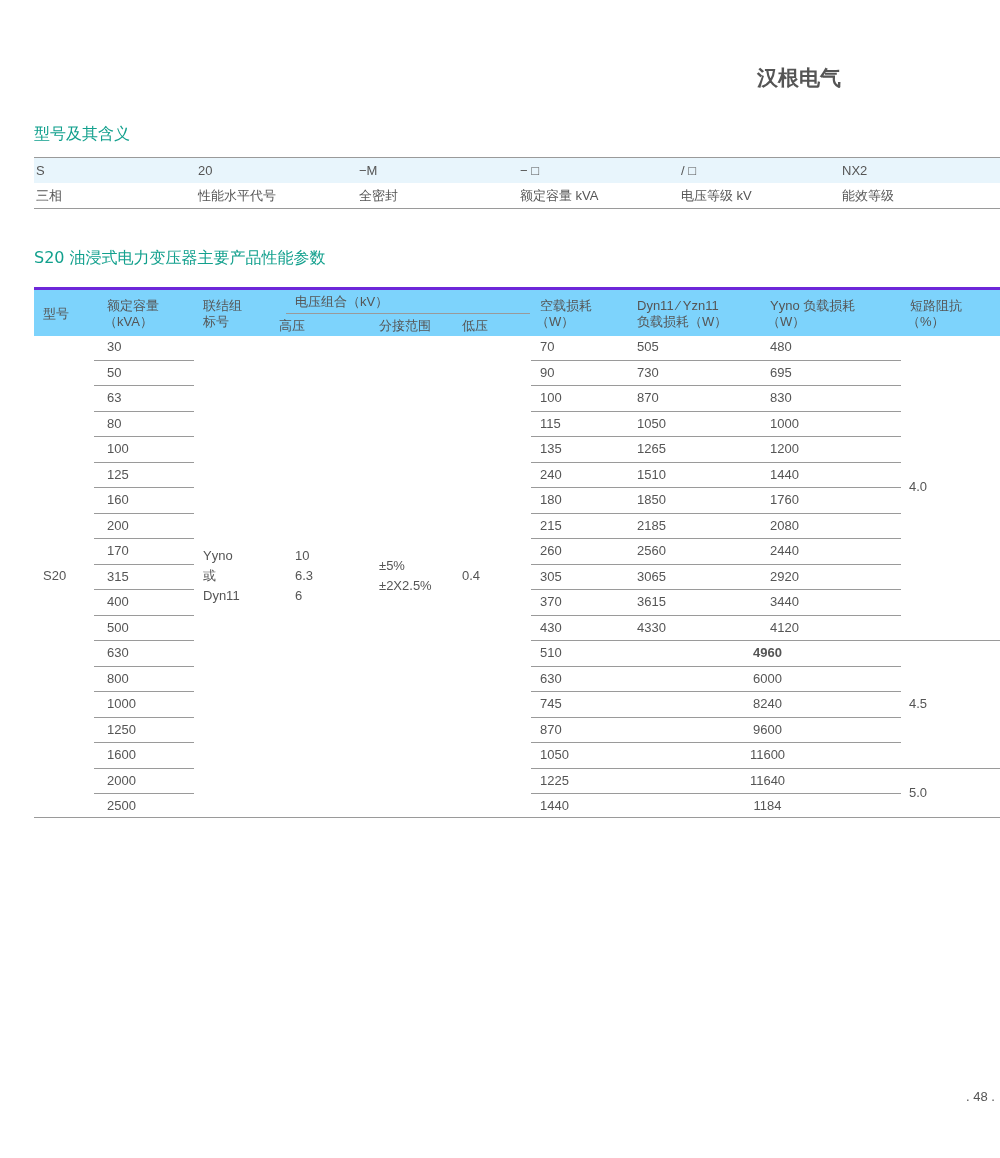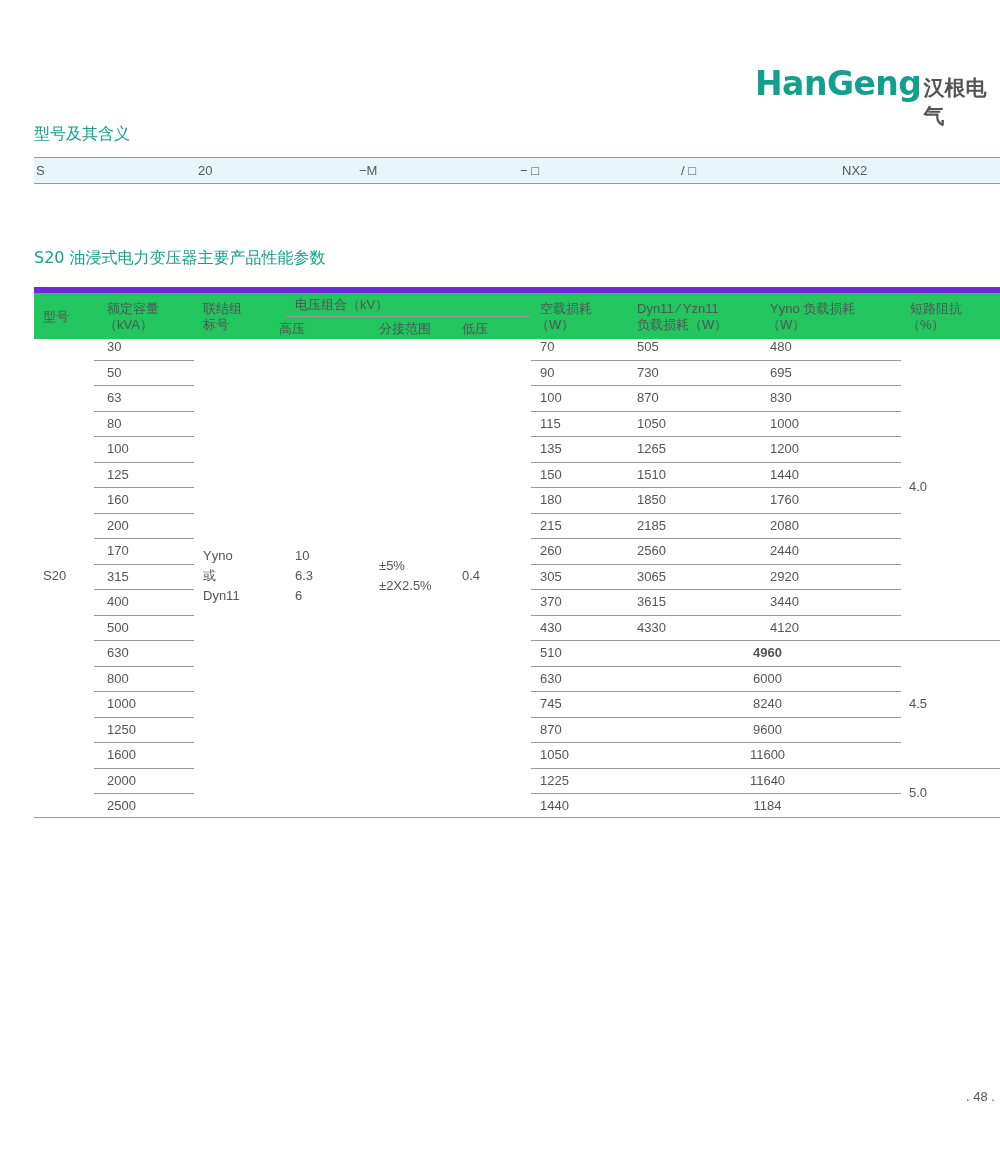--- a/index.html
+++ b/index.html
@@ -12,42 +12,49 @@
 
   
   .model-table { position:absolute; left:34px; top:157px; width:966px; border-top:1px solid #9a9a9a; border-bottom:1px solid #9a9a9a; }
   .model-row { display:flex; height:25px; align-items:center; font-size:13px; color:#555; }
   .model-row.codes { background:#e8f5fc; }
   .model-row > div { box-sizing:border-box; padding-left:2px; }
   .mc0 { width:162px; } .mc1 { width:161px; } .mc2 { width:161px; } .mc3 { width:161px; } .mc4 { width:161px; } .mc5 { width:160px; }
 
   
   .ptable { position:absolute; left:34px; top:287px; width:966px; height:531px; font-size:13px; color:#555; }
-  .phead { position:absolute; left:0; top:0; width:966px; height:46px; background:#22c55e; border-top:6px solid #6d28d9; }
+  .phead { position:absolute; left:0; top:0; width:966px; height:46px; background:#7dd3fc; border-top:3px solid #6d28d9; }
   .abs { position:absolute; line-height:16px; }
   .hline { position:absolute; height:1px; background:#9a9a9a; }
   .cell { position:absolute; font-size:13px; color:#555; line-height:16px; }
 </style>
 </head>
 <body>
 
 <div class="logo">
-  <span class="logo-latin">HanGeng</span>
   <span class="logo-cn">汉根电气</span>
 </div>
 
 <div class="section-title" style="top:124px;">型号及其含义</div>
 <div class="model-table">
   <div class="model-row codes">
     <div class="mc0">S</div>
     <div class="mc1">20</div>
     <div class="mc2">−M</div>
     <div class="mc3">− □</div>
     <div class="mc4">/ □</div>
     <div class="mc5">NX2</div>
+  </div>
+  <div class="model-row">
+    <div class="mc0">三相</div>
+    <div class="mc1">性能水平代号</div>
+    <div class="mc2">全密封</div>
+    <div class="mc3">额定容量 kVA</div>
+    <div class="mc4">电压等级 kV</div>
+    <div class="mc5">能效等级</div>
   </div>
 </div>
 
 <div class="section-title" style="top:248px;">S20 油浸式电力变压器主要产品性能参数</div>
 
 <div class="ptable" id="ptable">
   <div class="phead">
     <div class="abs" style="left:9px;top:16px;">型号</div>
     <div class="abs" style="left:73px;top:8px;">额定容量</div>
     <div class="abs" style="left:70px;top:24px;">（kVA）</div>
@@ -108,21 +115,21 @@
       <div class="cell" style="left:736px;top:128.5px;">1000</div>
       <div class="hline" style="left:60px;top:149px;width:100px;"></div>
       <div class="hline" style="left:497px;top:149px;width:370px;"></div>
       <div class="cell" style="left:73px;top:154px;">100</div>
       <div class="cell" style="left:506px;top:154px;">135</div>
       <div class="cell" style="left:603px;top:154px;">1265</div>
       <div class="cell" style="left:736px;top:154px;">1200</div>
       <div class="hline" style="left:60px;top:174.5px;width:100px;"></div>
       <div class="hline" style="left:497px;top:174.5px;width:370px;"></div>
       <div class="cell" style="left:73px;top:179.5px;">125</div>
-      <div class="cell" style="left:506px;top:179.5px;">150</div>
+      <div class="cell" style="left:506px;top:179.5px;">240</div>
       <div class="cell" style="left:603px;top:179.5px;">1510</div>
       <div class="cell" style="left:736px;top:179.5px;">1440</div>
       <div class="hline" style="left:60px;top:200px;width:100px;"></div>
       <div class="hline" style="left:497px;top:200px;width:370px;"></div>
       <div class="cell" style="left:73px;top:205px;">160</div>
       <div class="cell" style="left:506px;top:205px;">180</div>
       <div class="cell" style="left:603px;top:205px;">1850</div>
       <div class="cell" style="left:736px;top:205px;">1760</div>
       <div class="hline" style="left:60px;top:225.5px;width:100px;"></div>
       <div class="hline" style="left:497px;top:225.5px;width:370px;"></div>

